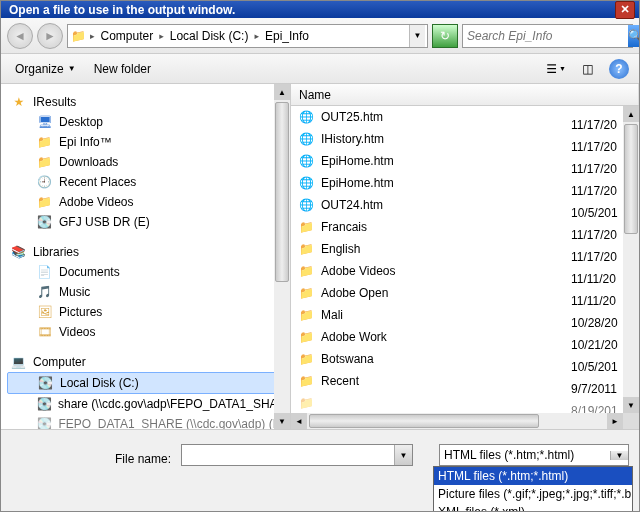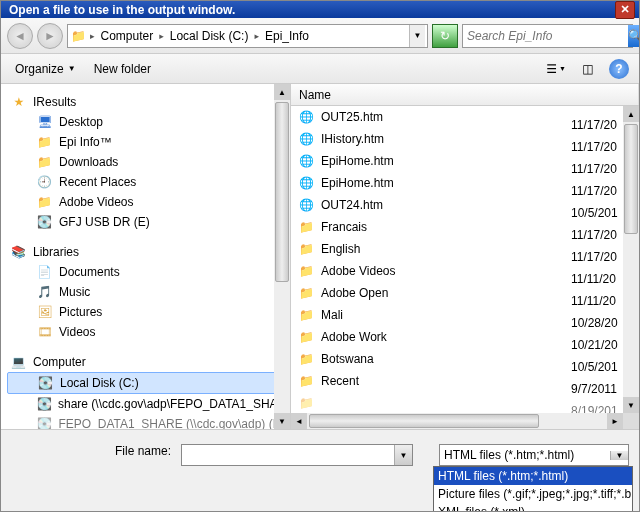--- a/index.html
+++ b/index.html
@@ -51,21 +51,21 @@
 .list-scroll-v{position:absolute; right:0; top:22px; width:16px; bottom:16px; background:#e8e8e8; display:flex; flex-direction:column;}
 .list-scroll-v .arr{height:16px; background:#d0d0d0; display:flex; align-items:center; justify-content:center; font-size:8px;}
 .list-scroll-v .track{flex:1; background:#eee; position:relative;}
 .list-scroll-v .thumb{position:absolute; left:1px; right:1px; top:2px; height:110px; background:linear-gradient(to right,#ccc,#eee,#ccc); border:1px solid #aaa; border-radius:2px;}
 .list-scroll-h{position:absolute; left:0; right:0; bottom:0; height:16px; background:#e8e8e8; display:flex;}
 .list-scroll-h .arr{width:16px; background:#d0d0d0; display:flex; align-items:center; justify-content:center; font-size:8px;}
 .list-scroll-h .track{flex:1; background:#eee; position:relative;}
 .list-scroll-h .thumb{position:absolute; top:1px; bottom:1px; left:2px; width:230px; background:linear-gradient(#ccc,#eee,#ccc); border:1px solid #aaa; border-radius:2px;}
 .list-scroll-h .corner{width:16px; background:#ddd;}
 .bottom{height:78px; background:#f0f0f0; border-top:1px solid #ccc; padding:6px 6px 0 6px; position:relative;}
-.filerow{display:flex; align-items:flex-start; gap:4px; margin-top:8px; padding-right:4px;}
+.filerow{display:flex; align-items:flex-end; gap:4px; margin-top:8px; padding-right:4px;}
 .filerow .lbl{width:170px; text-align:right; padding-right:6px;}
 .filecombo{flex:1; display:flex; height:22px; background:#fff; border:1px solid #888;}
 .filecombo input{flex:1; border:none; outline:none; padding:0 4px;}
 .filecombo .dd{width:18px; background:linear-gradient(#eee,#ccc); border-left:1px solid #aaa; display:flex; align-items:center; justify-content:center; font-size:8px;}
 .typecombo{width:190px; height:22px; background:#fff; border:1px solid #888; display:flex; align-items:center;}
 .typecombo .val{flex:1; padding:0 4px; white-space:nowrap; overflow:hidden;}
 .typecombo .dd{width:18px; background:linear-gradient(#eee,#ccc); border-left:1px solid #aaa; display:flex; align-items:center; justify-content:center; font-size:8px;}
 .dropdown{position:absolute; right:6px; top:36px; width:200px; background:#fff; border:1px solid #666; z-index:10;}
 .dropdown .opt{padding:2px 4px; white-space:nowrap; overflow:hidden;}
 .dropdown .opt.sel{background:#1a4fc0; color:#fff;}

